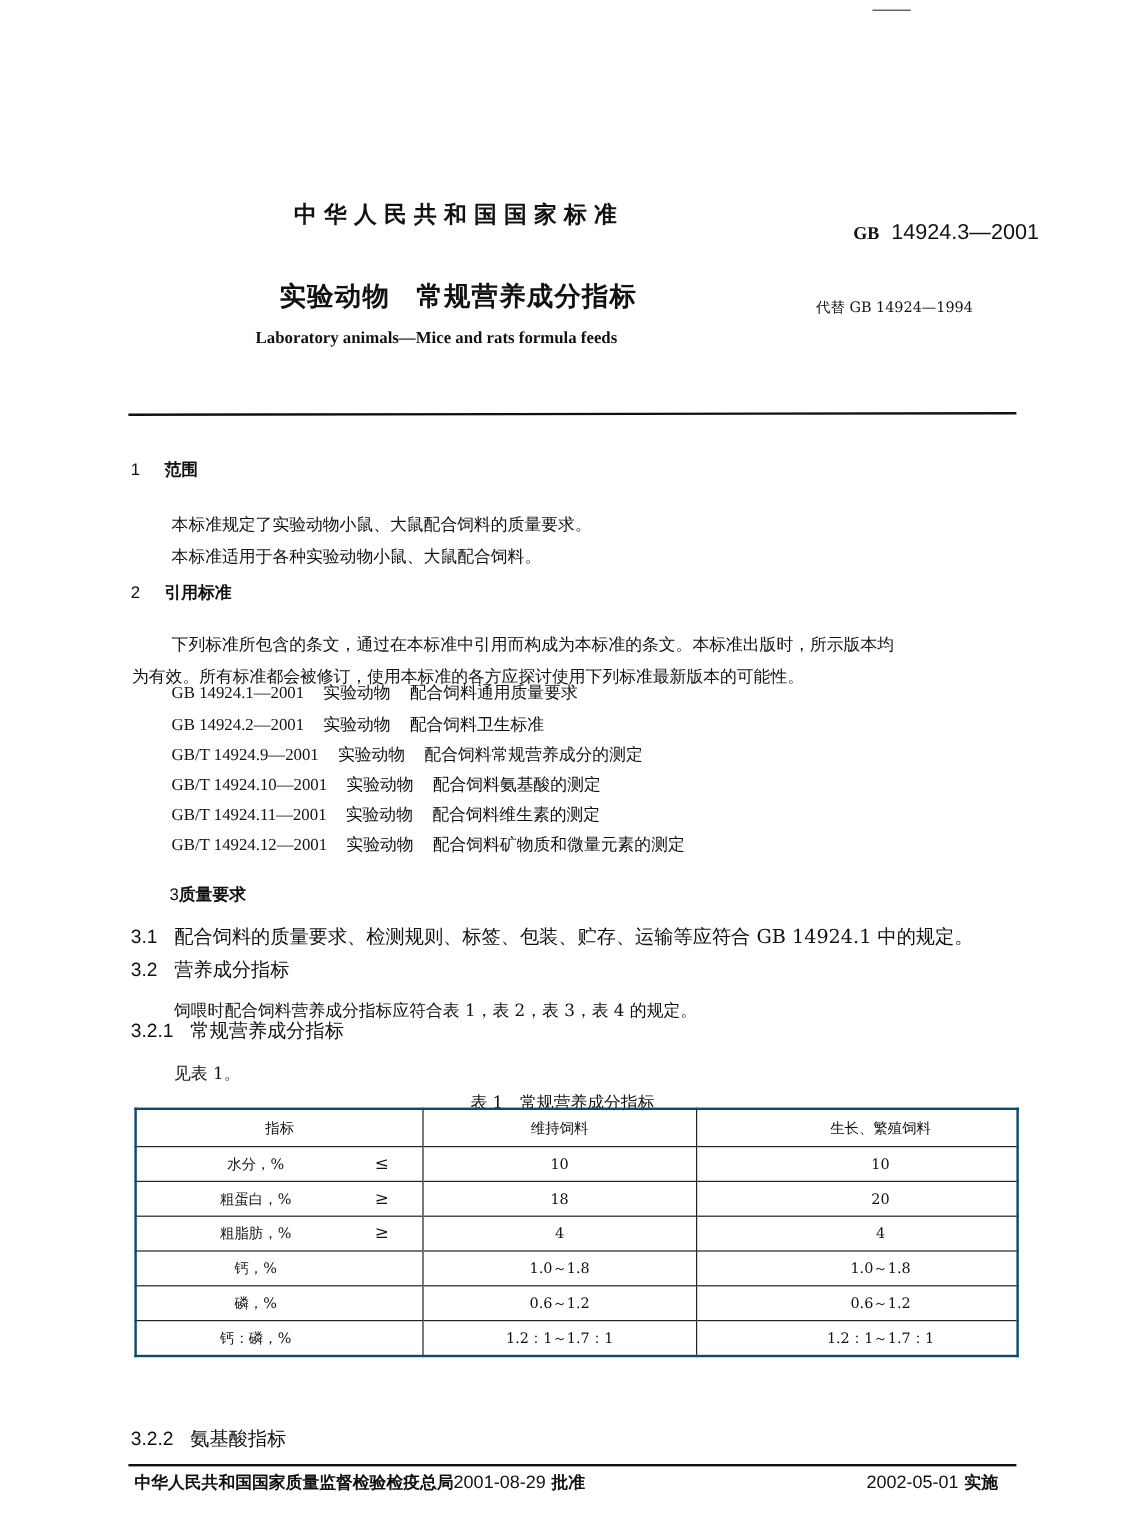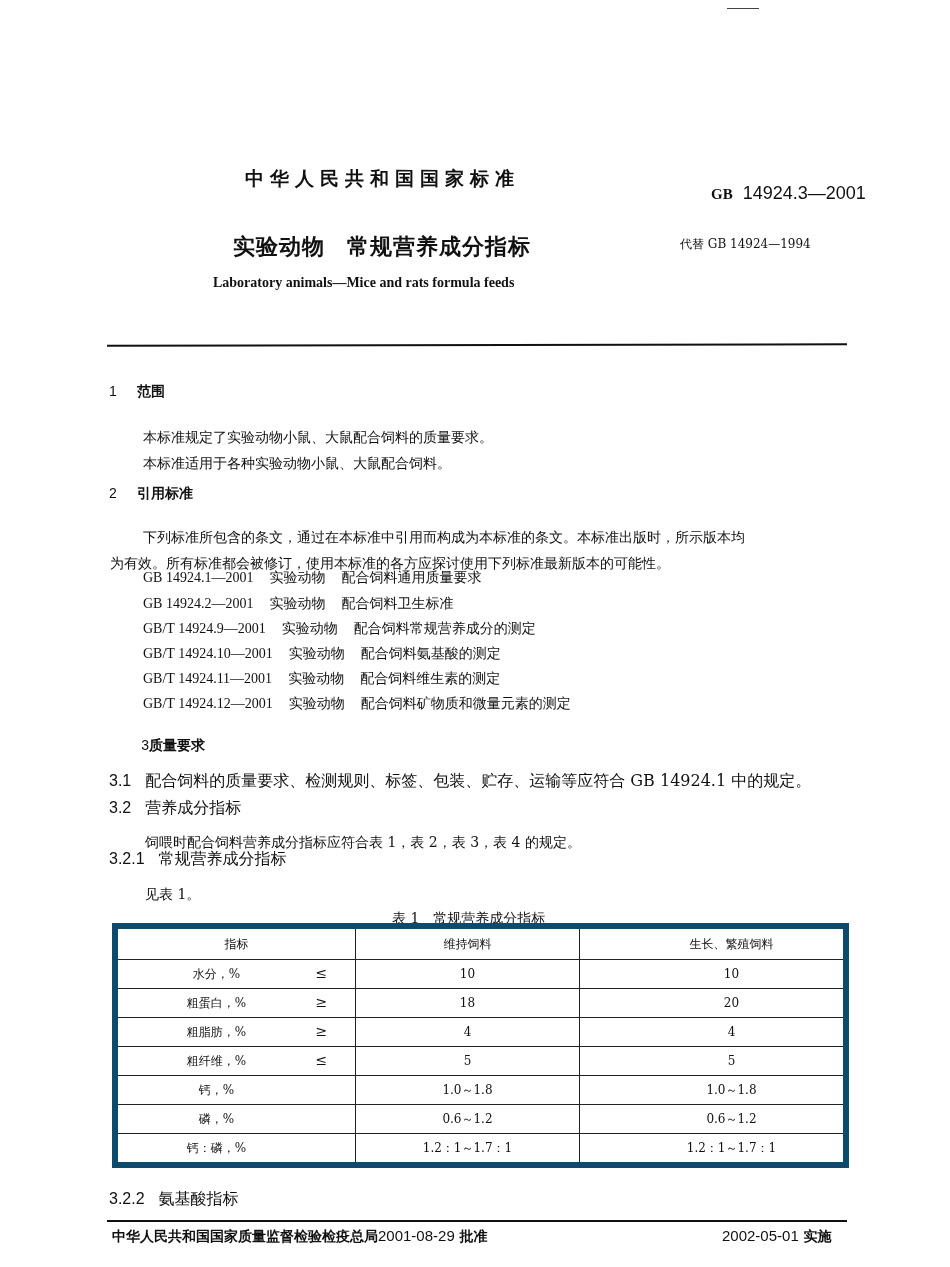--- a/index.html
+++ b/index.html
@@ -12,21 +12,21 @@
   .bold { font-weight: bold; }
 
   .scan-mark { position: absolute; left: 727px; top: 8px; width: 32px; height: 1px; background: #444; }
 
   .nat-title { left: 245px; top: 166px; font-size: 19px; letter-spacing: 6px; }
   .std-code { left: 680px; top: 183px; font-size: 17px; margin-left: 31px; }
   .std-code .gb { font-family: "Liberation Serif", serif; font-weight: bold; font-size: 15px; margin-right: 10px; }
   .std-code .num { font-family: "Liberation Sans", sans-serif; font-size: 18px; }
   .zh-title { left: 233px; top: 232px; font-size: 22px; font-weight: bold; letter-spacing: 1px; }
   .zh-title .gap { display: inline-block; width: 22px; }
-  .replaces { left: 680px; top: 236px; font-size: 12px; }
+  .replaces { left: 680px; top: 248px; font-size: 12px; }
   .en-title { left: 213px; top: 275px; font-size: 14px; font-weight: bold; font-family: "Liberation Serif", serif; }
 
   .rule-top { position: absolute; left: 107px; top: 344px; width: 740px; height: 2px; background: #111; transform: rotate(-0.1deg); }
   .rule-bottom { position: absolute; left: 107px; top: 1220px; width: 740px; height: 2px; background: #111; }
 
   .h1 { font-size: 14px; font-weight: bold; }
   .h1 .n { display: inline-block; width: 28px; font-family: "Liberation Sans", sans-serif; font-weight: normal; }
   .p { font-size: 14px; margin-top: 12px; }
   .ref { font-size: 14px; font-family: "Liberation Serif", serif; }
   .ref .code { display: inline-block; }
@@ -38,21 +38,21 @@
     position: absolute; left: 112px; top: 923px; width: 737px;
     border-collapse: collapse; font-size: 12px; font-family: "DejaVu Serif", serif;
   }
   table.t1 td { border: 1px solid #222; height: 28px; padding: 0; text-align: center; }
   table.t1 tr.head td { height: 30px; }
   table.t1 td.c0 { width: 245px; border-right: none; }
   table.t1 td.c0 .lbl { display: inline-block; width: 170px; text-align: center; }
   table.t1 td.c0 .sym { display: inline-block; width: 40px; text-align: center; font-size: 14px; }
   table.t1 td.c1 { width: 246px; border-left: 1px solid #222; }
   table.t1 td.c2 { width: 246px; padding-left: 40px; }
-  table.t1 { border: 6px solid #0c4a6e; }
+  table.t1 { border: 2px solid #0c4a6e; }
 
   .footer-left { left: 112px; top: 1227px; font-size: 14px; font-weight: bold; }
   .footer-left .date { font-family: "Liberation Sans", sans-serif; font-weight: normal; font-size: 15px; }
   .footer-right { left: 722px; top: 1227px; font-size: 14px; font-weight: bold; }
   .footer-right .date { font-family: "Liberation Sans", sans-serif; font-weight: normal; font-size: 15px; }
 </style>
 </head>
 <body>
 
 <div class="scan-mark"></div>
@@ -133,25 +133,20 @@
     <td class="c0"><span class="lbl">粗蛋白，%</span><span class="sym">≥</span></td>
     <td class="c1">18</td>
     <td class="c2">20</td>
   </tr>
   <tr>
     <td class="c0"><span class="lbl">粗脂肪，%</span><span class="sym">≥</span></td>
     <td class="c1">4</td>
     <td class="c2">4</td>
   </tr>
   <tr>
-    <td class="c0"><span class="lbl">粗纤维，%</span><span class="sym">≤</span></td>
-    <td class="c1">5</td>
-    <td class="c2">5</td>
-  </tr>
-  <tr>
     <td class="c0"><span class="lbl">钙，%</span><span class="sym"></span></td>
     <td class="c1">1.0～1.8</td>
     <td class="c2">1.0～1.8</td>
   </tr>
   <tr>
     <td class="c0"><span class="lbl">磷，%</span><span class="sym"></span></td>
     <td class="c1">0.6～1.2</td>
     <td class="c2">0.6～1.2</td>
   </tr>
   <tr>

